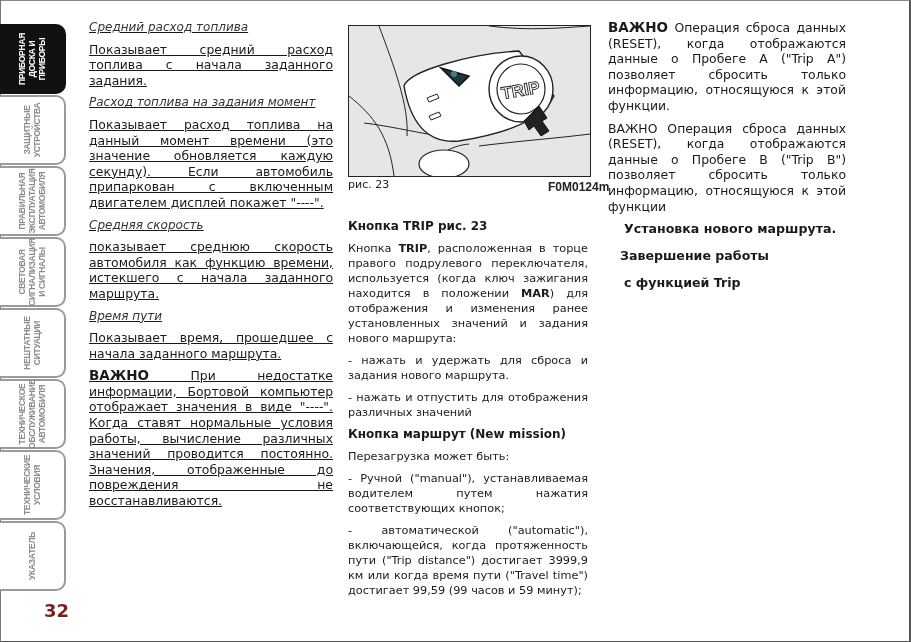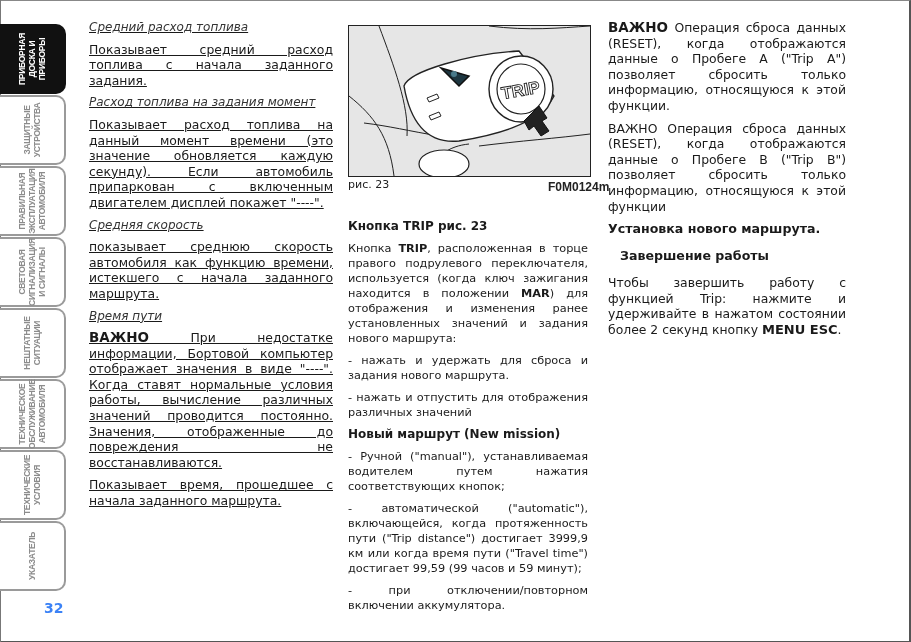--- a/index.html
+++ b/index.html
@@ -13,32 +13,32 @@
   .tabs { position:absolute; left:0; top:24px; width:70px; }
   .tab { position:absolute; left:0; width:66px; height:70px; box-sizing:border-box;
          border:2px solid #9a9a9a; border-left:none; border-radius:0 10px 10px 0; background:#fff;
          display:flex; align-items:center; justify-content:center; }
   .tab.active { background:#111; border-color:#111; }
   .tab-label { transform:rotate(-90deg); white-space:pre; text-align:center;
                font-family:"Liberation Sans", sans-serif; font-weight:bold; font-size:8.5px;
                line-height:10px; letter-spacing:-0.3px; color:#8c8c8c; }
   .tab.active .tab-label { color:#fff; }
   .page-number { position:absolute; left:44px; top:600px; font-family:"DejaVu Sans", sans-serif;
-                 font-weight:bold; font-size:14px; color:#3b82f6; }
+                 font-weight:bold; font-size:18px; color:#7f1d1d; }
 
   
   .col { position:absolute; top:20px; font-size:12.4px; line-height:15.6px; }
   .col1 { left:89px; width:244px;text-decoration:underline; }
   .col2 { left:348px; width:240px; font-size:11.3px; line-height:15px;margin-top:13px; }
   .col3 { left:608px; width:238px; }
   .col p { margin:0 0 7px 0; text-align:justify; }
   .ital { font-style:italic; color:#333; font-size:12px; margin-bottom:6px !important; }
   .b { font-weight:bold; }
   .h { font-weight:bold; font-size:12px; margin:0 0 7px 0; }
-  .col3 .h { font-size:12.6px; margin:0 0 4px 0; line-height:15px; }
+  .col3 .h { font-size:12.6px; margin:0 0 4px 16px; line-height:15px; }
 
   
   .figure { position:absolute; left:348px; top:25px; width:241px; height:150px;
             border:1px solid #222; background:#e6e6e6; overflow:hidden; }
   .fig-caption { position:absolute; left:348px; top:178px; font-size:11px; color:#222; }
   .fig-code { position:absolute; left:548px; top:180px; font-family:"Liberation Sans", sans-serif;
               font-size:12px; font-weight:bold; color:#222;text-align:center; }
 </style>
 </head>
 <body>
@@ -87,22 +87,22 @@
 <div class="page-number">32</div>
 
 <div class="col col1">
   <p class="ital">Средний расход топлива</p>
   <p>Показывает средний расход топлива с начала заданного задания.</p>
   <p class="ital">Расход топлива на задания момент</p>
   <p>Показывает расход топлива на данный момент времени (это значение обновляется каждую секунду). Если автомобиль припаркован с включенным двигателем дисплей покажет  "----".</p>
   <p class="ital">Средняя скорость</p>
   <p>показывает среднюю скорость автомобиля как функцию времени, истекшего с начала заданного маршрута.</p>
   <p class="ital">Время пути</p>
+  <p>Показывает время, прошедшее с начала заданного маршрута.</p>
   <p><span class="b" style="font-size:13.5px;">ВАЖНО</span><span> При недостатке информации, Бортовой компьютер отображает значения в виде "----". Когда ставят нормальные условия работы, вычисление различных значений проводится постоянно.  Значения, отображенные до повреждения не восстанавливаются.</span></p>
-  <p>Показывает время, прошедшее с начала заданного маршрута.</p>
 </div>
 
 <div class="figure">
   <svg width="241" height="150" viewBox="0 0 241 150">
     <path d="M30 0 C 45 40, 60 80, 58 110" fill="none" stroke="#222" stroke-width="1"></path>
     <path d="M0 70 C 25 90, 40 110, 45 150" fill="none" stroke="#222" stroke-width="1"></path>
     <path d="M15 97 C 40 100, 60 105, 90 110" fill="none" stroke="#222" stroke-width="1"></path>
     <path d="M140 0 C 180 5, 210 2, 241 0" fill="none" stroke="#222" stroke-width="1"></path>
     <path d="M130 120 C 170 115, 210 112, 241 108" fill="none" stroke="#222" stroke-width="1"></path>
     <path d="M80 150 C 85 130, 100 120, 120 118" fill="none" stroke="#222" stroke-width="1"></path>
@@ -118,25 +118,25 @@
   </svg>
 </div>
 <div class="fig-caption">рис. 23</div>
 <div class="fig-code">F0M0124m</div>
 
 <div class="col col2" style="top:206px;">
   <p class="h">Кнопка TRIP рис. 23</p>
   <p><span>Кнопка </span><span class="b">TRIP</span><span>, расположенная в торце правого подрулевого переключателя, используется (когда ключ зажигания находится в положении </span><span class="b">MAR</span><span>) для отображения  и изменения ранее установленных значений и задания нового маршрута:</span></p>
   <p>- нажать и удержать для сброса и задания нового маршрута.</p>
   <p>- нажать и отпустить для отображения различных значений</p>
-  <p class="h">Новый маршрут (New mission)</p>
+  <p class="h">Кнопка маршрут (New mission)</p>
+  <p>Перезагрузка может быть:</p>
   <p>- Ручной ("manual"), устанавливаемая водителем путем нажатия соответствующих кнопок;</p>
   <p>- автоматической  ("automatic"),  включающейся, когда протяженность пути ("Trip distance") достигает 3999,9 км или когда время пути ("Travel time") достигает 99,59 (99 часов и 59 минут);</p>
-  <p>- при отключении/повторном включении аккумулятора.</p>
 </div>
 
 <div class="col col3">
   <p><span class="b" style="font-size:13.5px;">ВАЖНО</span><span> Операция сброса данных (RESET), когда отображаются данные о Пробеге А ("Trip A") позволяет сбросить только информацию, относящуюся к этой функции.</span></p>
   <p>ВАЖНО Операция сброса данных (RESET), когда отображаются данные о Пробеге B ("Trip B") позволяет сбросить только информацию, относящуюся к этой функции</p>
   <p class="h">Установка нового маршрута.</p>
   <p class="h" style="margin:12px;">Завершение работы</p>
-  <p><span>Чтобы завершить работу с функцией Trip: нажмите и удерживайте в нажатом состоянии  более 2 секунд кнопку </span><span class="b" style="font-size:13px;">MENU ESC</span><span>.</span></p>
+  <p class="h">с функцией Trip</p>
 </div>
 
 </body></html>

